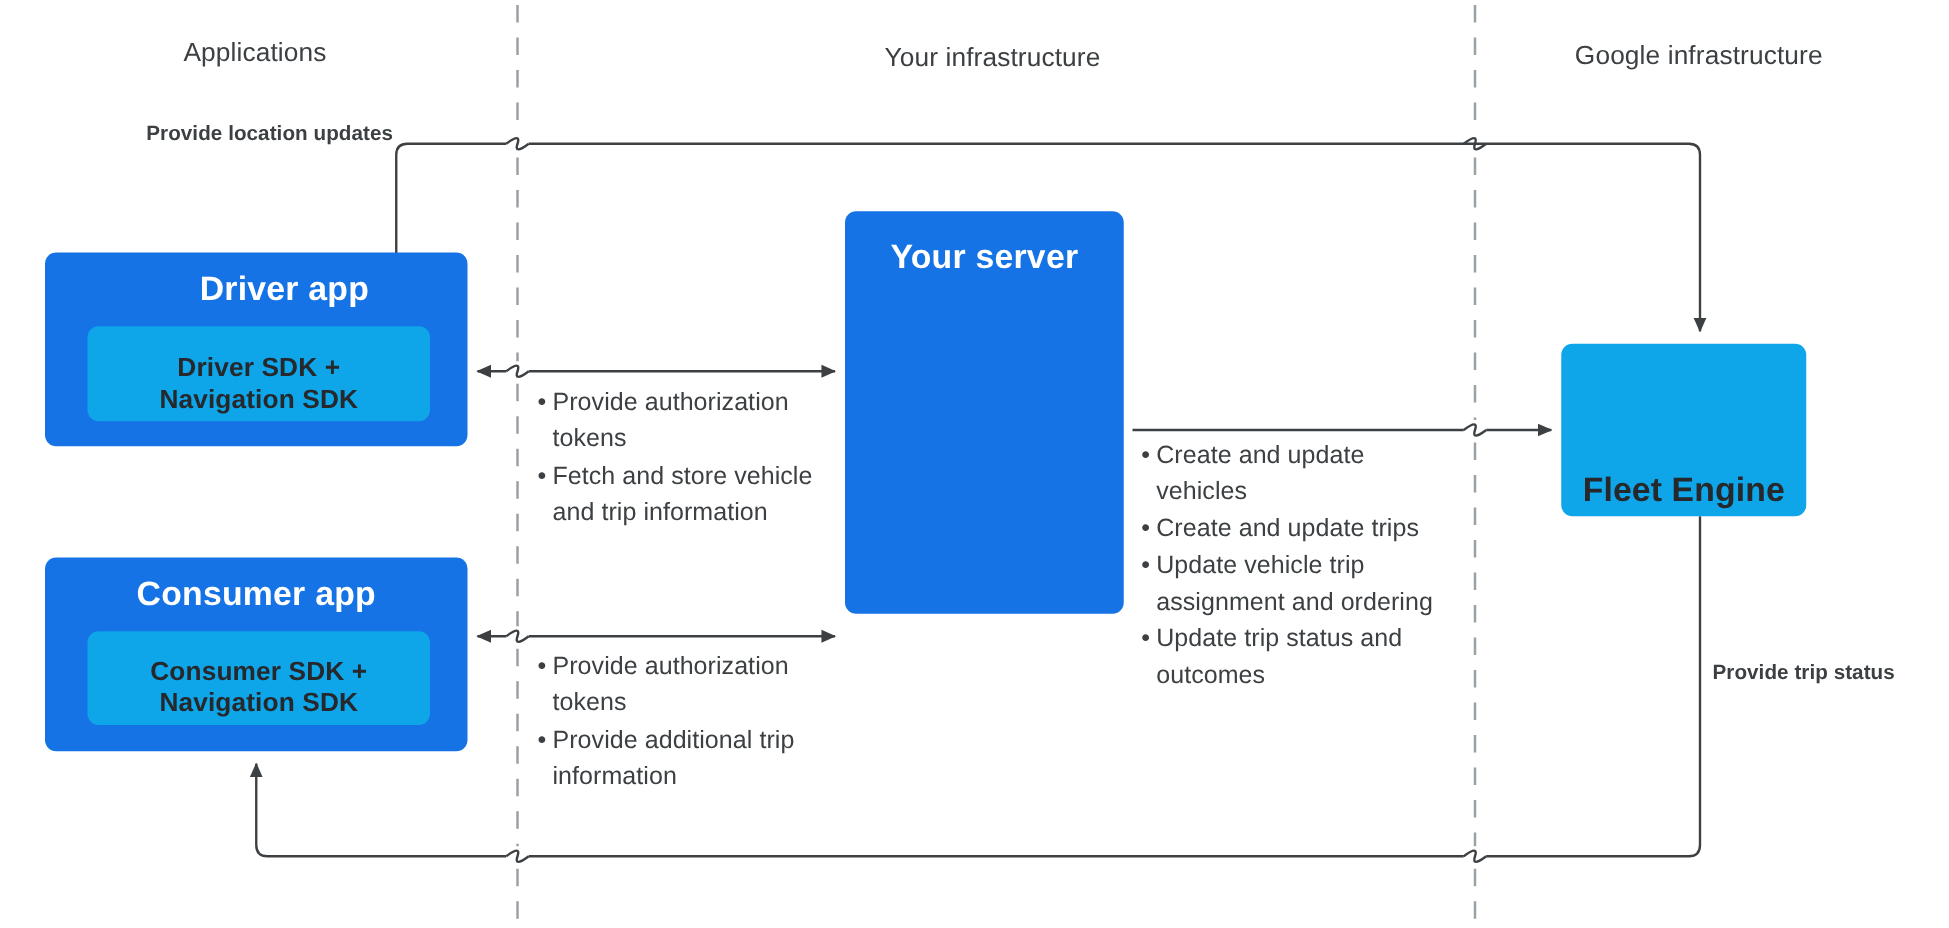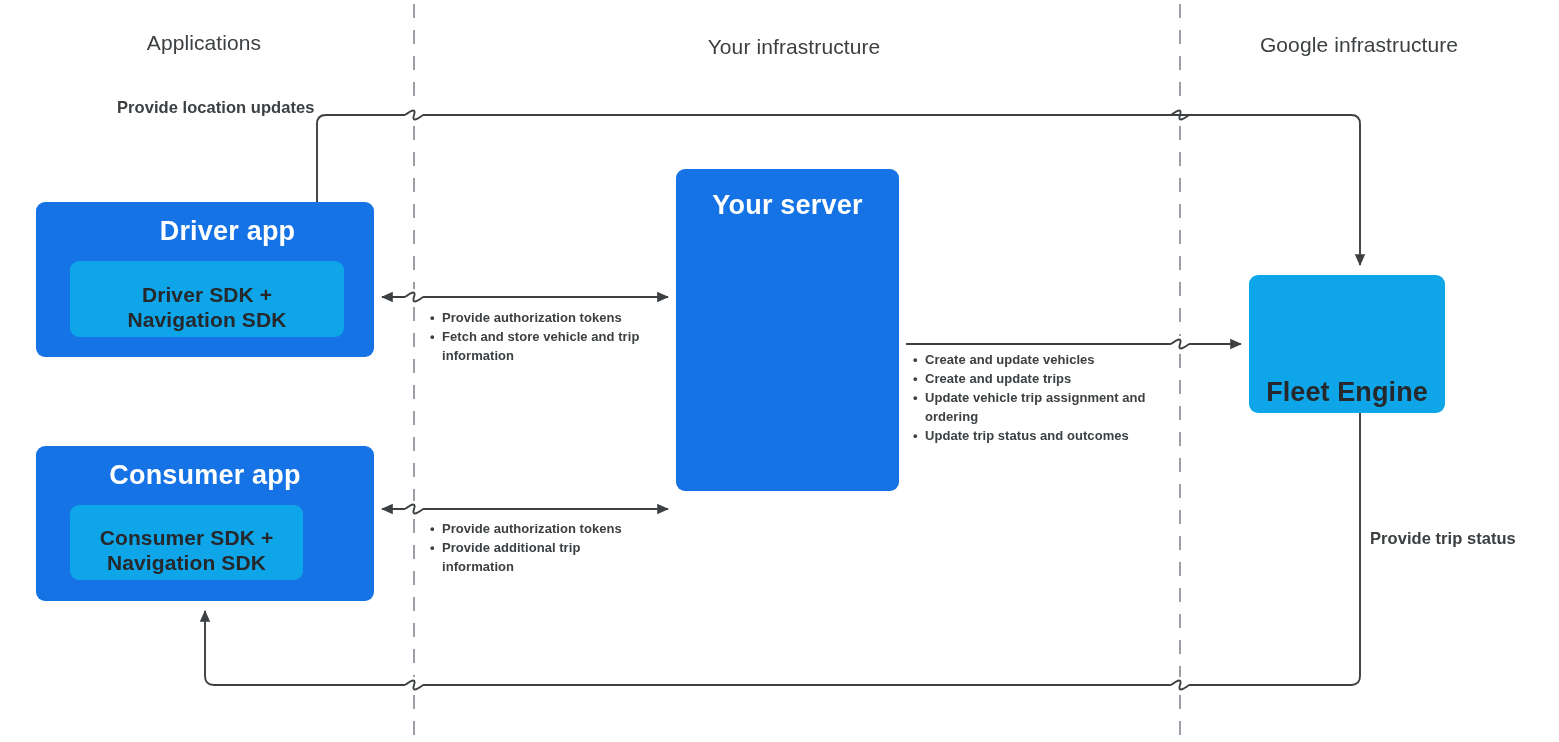--- a/index.html
+++ b/index.html
@@ -53,21 +53,21 @@
     letter-spacing:.1px;
     padding:4px 6px;
     box-sizing:border-box;
   }
   #driver-app{left:36px;top:202px;width:338px;height:155px;}
   #driver-app .blue-title{top:14px;padding-left:45px;}
   #driver-sdk{left:34px;top:59px;width:274px;height:76px;}
 
   #consumer-app{left:36px;top:446px;width:338px;height:155px;}
   #consumer-app .blue-title{top:14px;}
-  #consumer-sdk{left:34px;top:59px;width:233px;height:75px;}
+  #consumer-sdk{left:34px;top:59px;width:274px;height:75px;}
 
   #your-server{left:676px;top:169px;width:223px;height:322px;}
   #your-server .blue-title{top:21px;}
 
   #fleet-engine{
     left:1249px;top:275px;width:196px;height:138px;
     font-size:27px;
   }
 
   
@@ -76,22 +76,22 @@
     color:#3c4043;
     font-weight:700;
     font-size:16.5px;
     line-height:1.47;
     letter-spacing:.05px;
     white-space:nowrap;
   }
   .bullets{
     position:absolute;
     color:#3c4043;
-    font-weight:700;
-    font-size:13px;
+    font-weight:400;
+    font-size:20px;
     line-height:1.47;
     letter-spacing:.05px;
   }
   .bullets ul{margin:0;padding:0;list-style:none;}
   .bullets li{
     position:relative;
     padding-left:12px;
     margin:0 0 0 0;
   }
   .bullets li::before{

